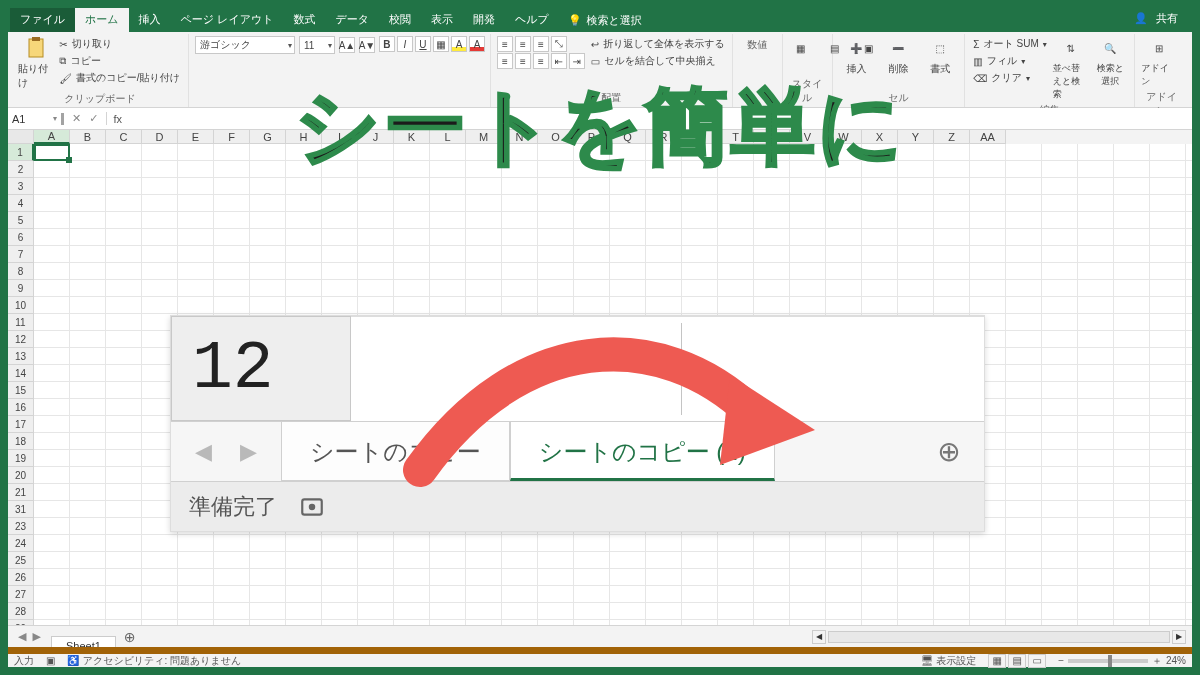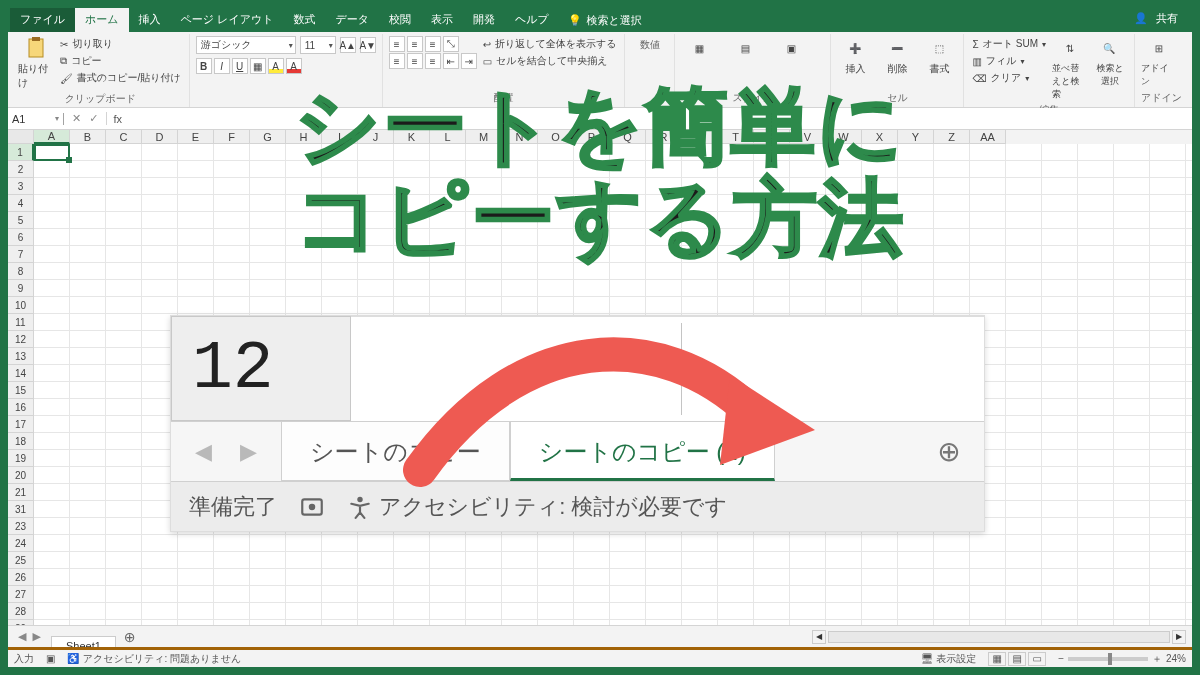--- a/index.html
+++ b/index.html
@@ -71,21 +71,21 @@
   .sq { width:16px; height:16px; border:1px solid #c8c8c8; display:inline-flex; align-items:center; justify-content:center; font-size:10px; background:#fff;}
   
   .formula-bar {
     display:flex;
     align-items:center;
     background:#fff;
     border-bottom:1px solid #d4d4d4;
     height:22px;
     font-size:11px;
   }
-  .name-box { width:56px; border-right:1px solid #a3a3a3; padding:0 4px; display:flex; align-items:center; position:relative;}
+  .name-box { width:56px; border-right:3px solid #a3a3a3; padding:0 4px; display:flex; align-items:center; position:relative;}
   .name-box::after{content:"▾"; position:absolute; right:4px; font-size:8px; color:#888;}
   .fx-btns { display:flex; align-items:center; gap:8px; padding:0 8px; color:#888; border-right:1px solid #d4d4d4;}
   .fx-label { color:#555; padding:0 6px;}
   
   .grid-area { flex:1; display:flex; flex-direction:column; background:#fff; position:relative; overflow:hidden;}
   .col-headers { display:flex; height:20px; background:#f3f3f3; font-size:11px; color:#444;}
   .corner { width:26px; border-right:1px solid #d4d4d4; border-bottom:1px solid #d4d4d4; background:#e8e8e8;}
   .col-h { width:36px; border-right:1px solid #d4d4d4; border-bottom:1px solid #d4d4d4; display:flex; align-items:center;justify-content:center; background:#efefef;}
   .col-h.sel { background:#d6ead9; border-bottom:2px solid #217346;}
   .rows { flex:1; display:flex;}
@@ -108,21 +108,21 @@
     display:flex; align-items:center; font-size:11px;
   }
   .tab-nav { display:flex; gap:6px; padding:0 10px; color:#888;}
   .sheet-tab { padding:3px 14px; background:#fff; border:1px solid #ccc; border-bottom:none; margin-top:18px;}
   .add-sheet { padding:0 8px; color:#666; font-size:14px;}
   .sheet-tabs .flex { flex:1;}
   .hscroll { width:380px; display:flex; align-items:center; gap:2px; padding-right:6px;}
   .hscroll .track{flex:1;height:12px;background:#e8e8e8;border:1px solid #ccc;}
   .hscroll .arr{width:14px;height:14px;display:flex;align-items:center;justify-content:center;border:1px solid #ccc;font-size:8px;background:#f3f3f3;}
   
-  .status-bar { height:20px; background:#f3f3f3; border-top:3px solid #a16207; display:flex; align-items:center; font-size:10px; color:#555; padding:0 6px; gap:12px;}
+  .status-bar { height:20px; background:#f3f3f3; border-top:7px solid #a16207; display:flex; align-items:center; font-size:10px; color:#555; padding:0 6px; gap:12px;}
   .status-bar .flex{flex:1;}
   .view-btns { display:flex; gap:2px;}
   .view-btns .v{width:18px;height:14px;border:1px solid #ccc;display:inline-flex;align-items:center;justify-content:center;}
   .zoom { display:flex; align-items:center; gap:4px;}
   .zoom .track{width:80px;height:4px;background:#ccc;position:relative;}
   .zoom .thumb{position:absolute;left:50%;top:-4px;width:4px;height:12px;background:#888;}
   
   .headline {
     position:absolute;
     top: 80px;
@@ -219,21 +219,21 @@
           <div class="mini-row">
               <span>🖌</span>
               <span>書式のコピー/貼り付け</span>
             </div>
         </div>
       </div>
       <div class="group-label">クリップボード</div>
     </div>
 
     <div class="group">
-      <div class="group-body" style="flex-direction:column;gap:4px;">
+      <div class="group-body" style="flex-direction:row;gap:4px;">
         <div class="font-combo">
           <div class="combo" style="width:100px">游ゴシック</div>
           <div class="combo" style="width:36px">11</div>
           <span class="sq">A▲</span>
           <span class="sq">A▼</span>
         </div>
         <div class="btn-row">
           <span class="sq">
               <b>B</b>
             </span>
@@ -471,21 +471,20 @@
           <div class="thumb"></div>
         </div>
       <span>＋</span>
       <span>24%</span>
     </div>
   </div>
 </div>
 
 <div class="headline">
   <div>シートを簡単に</div>
-  <div>コピーする方法</div>
 </div>
 
 <div class="mag">
   <div class="mag-row1">
     <div class="mag-cell12">12</div>
     <div class="mag-white">
         <div class="mag-vline"></div>
       </div>
   </div>
   <div class="mag-row2">
@@ -497,27 +496,20 @@
     <div class="mag-tab active-green">シートのコピー (2)</div>
     <div class="spacer"></div>
     <div class="mag-add">⊕</div>
   </div>
   <div class="mag-row3">
     <span>準備完了</span>
     <svg viewBox="0 0 24 24">
         <rect x="3" y="5" width="18" height="14" rx="2" fill="none" stroke="#666" stroke-width="2"></rect>
         <circle cx="12" cy="12" r="3" fill="#666"></circle>
       </svg>
-    <span style="display:flex;align-items:center;gap:6px">
-      <svg viewBox="0 0 24 24">
-          <circle cx="12" cy="5" r="2.5" fill="#666"></circle>
-          <path d="M4 9l8 2 8-2M12 11v6l-4 5M12 17l4 5" stroke="#666" stroke-width="2" fill="none" stroke-linecap="round"></path>
-        </svg>
-      <span>アクセシビリティ: 検討が必要です</span>
-    </span>
   </div>
 </div>
 
 <svg class="arrow" viewBox="0 0 420 170">
   <defs>
     <marker id="ah" markerWidth="1" markerHeight="1"></marker>
   </defs>
   <path d="M20 150 C 120 10, 260 5, 352 93" stroke="#ee5a52" stroke-width="34" fill="none" stroke-linecap="round"></path>
   <polygon points="330,55 415,110 320,145" fill="#ee5a52"></polygon>
 </svg>

